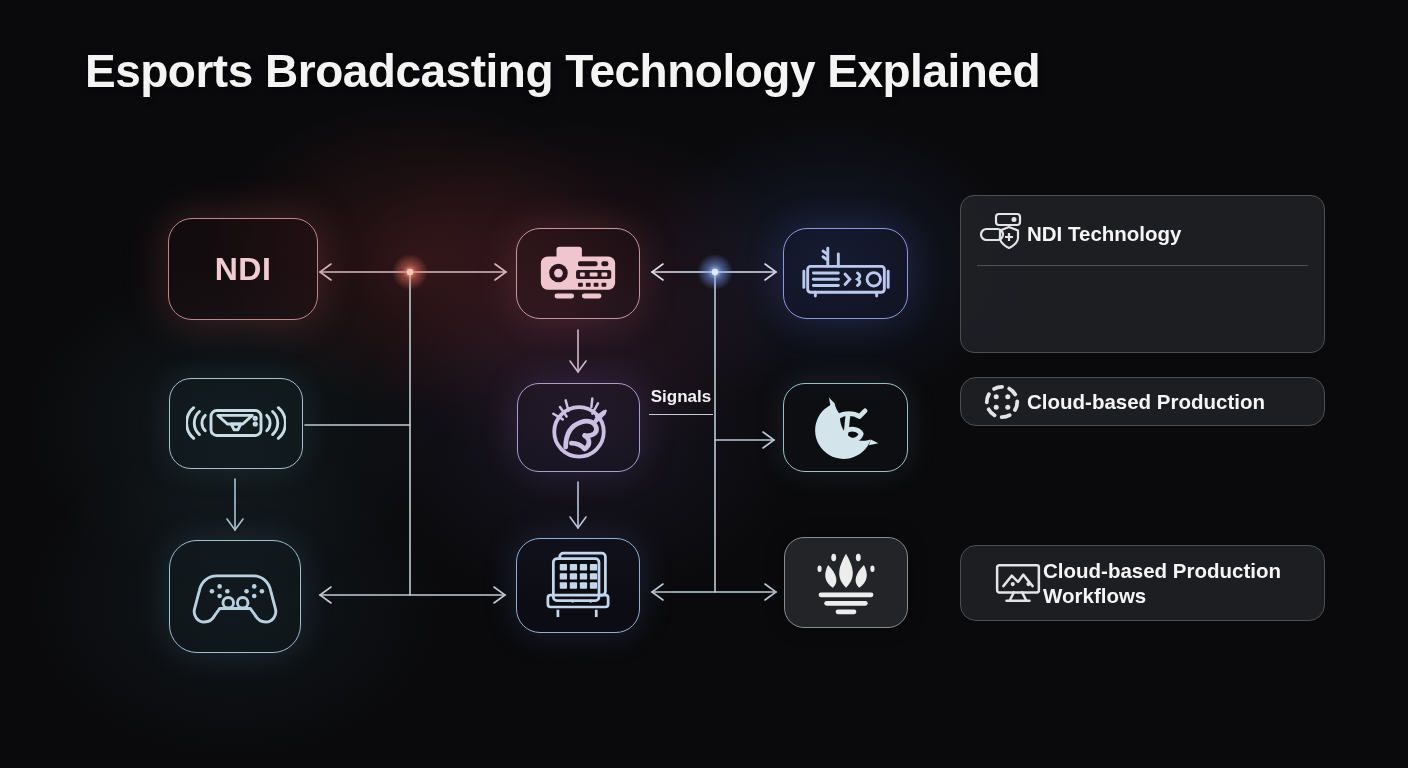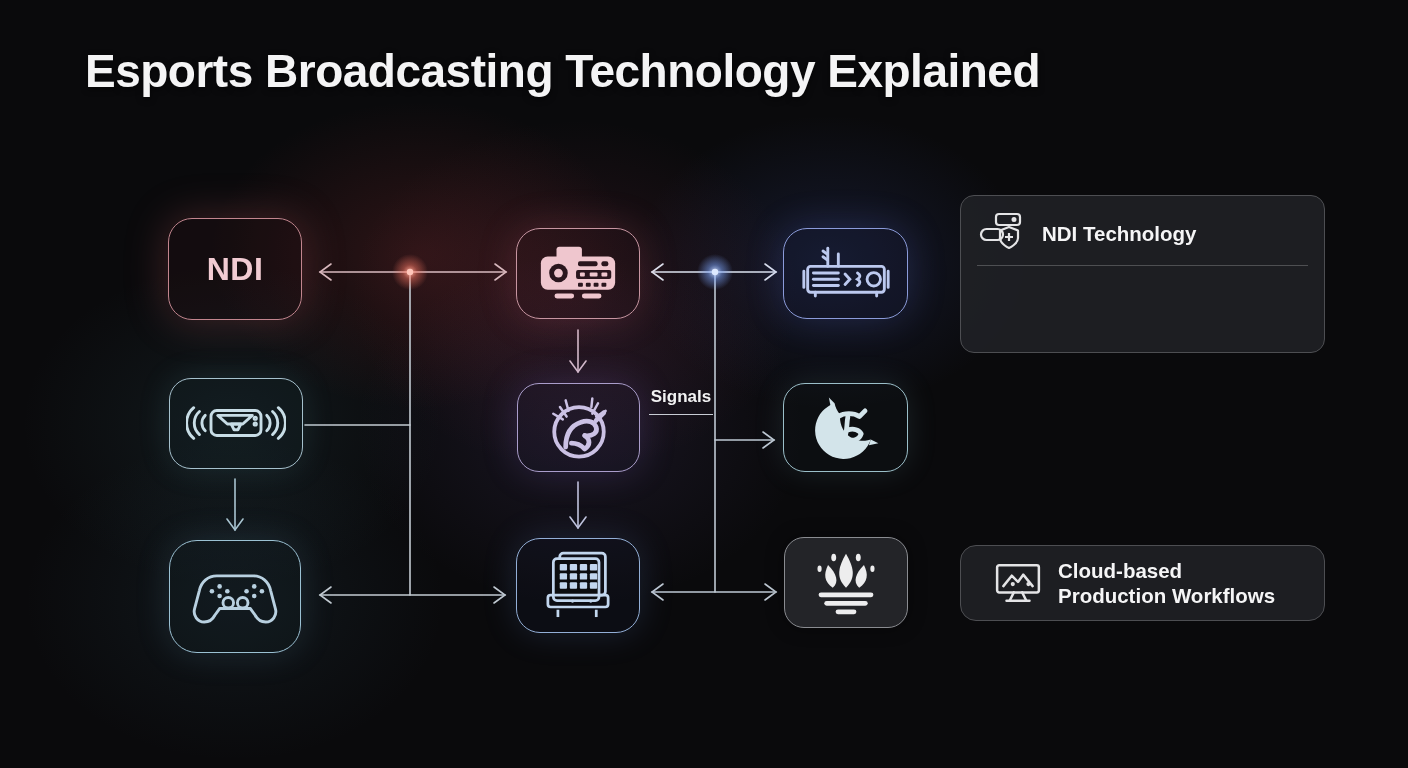--- a/index.html
+++ b/index.html
@@ -19,21 +19,21 @@
     position:absolute;left:85px;top:44px;margin:0;
     font-size:46px;font-weight:700;color:#f4f4f5;letter-spacing:-0.5px;
     text-shadow:0 2px 6px rgba(0,0,0,.6);
   }
   .connectors{position:absolute;left:0;top:0;}
   .node{
     position:absolute;display:flex;align-items:center;justify-content:center;
     border-radius:24px;border:1.6px solid #999;background:rgba(255,255,255,0.02);
     box-sizing:border-box;
   }
-  .node-ndi{left:168px;top:218px;width:134px;height:102px;border-color:#c2858e;
+  .node-ndi{left:168px;top:218px;width:150px;height:102px;border-color:#c2858e;
     background:rgba(66,26,32,.16);box-shadow:0 0 42px 2px rgba(205,95,105,.26);}
   .node-ndi .ndi-text{font-size:32px;font-weight:700;color:#f1cbd2;letter-spacing:.5px;}
   .node-camera{left:516px;top:228px;width:124px;height:91px;border-color:#c795a1;
     background:rgba(64,28,38,.14);box-shadow:0 0 38px rgba(205,100,120,.22);}
   .node-router{left:783px;top:228px;width:125px;height:91px;border-color:#8b9bda;
     background:rgba(28,36,78,.16);box-shadow:0 0 38px rgba(90,110,210,.24);}
   .node-speaker{left:169px;top:378px;width:134px;height:91px;border-color:#a6c1cd;border-radius:22px;
     background:rgba(30,52,58,.15);box-shadow:0 0 32px rgba(90,150,160,.16);}
   .node-emblem-purple{left:517px;top:383px;width:123px;height:89px;border-color:#aa9dcb;border-radius:22px;
     background:rgba(46,36,70,.16);box-shadow:0 0 36px rgba(130,100,190,.22);}
@@ -51,21 +51,21 @@
     padding-bottom:7px;border-bottom:1.5px solid #c8ccd4;text-align:center;
   }
   .legend-group{
     position:absolute;left:960px;width:365px;box-sizing:border-box;
     background:rgba(32,33,37,.92);border:1px solid #4d4e52;border-radius:14px;
     padding:10px 16px;
   }
   .legend-group-1{top:195px;height:158px;}
   .legend-group-2{top:377px;height:49px;display:flex;align-items:center;border-radius:16px;padding:0 16px;}
   .legend-group-3{top:545px;height:76px;display:flex;align-items:center;border-radius:16px;padding:0 32px;}
-  .legend-item{display:flex;align-items:center;gap:15px;}
+  .legend-item{display:flex;align-items:center;}
   .legend-group-1 .legend-item{min-height:46px;padding:4px 0;}
   .legend-icon{flex:0 0 auto;display:flex;align-items:center;justify-content:center;width:50px;}
   .legend-label{color:#f5f5f6;font-size:20.5px;font-weight:600;line-height:1.22;}
   .legend-divider{height:1px;background:rgba(255,255,255,.22);margin:5px 0 7px 0;}
 </style>
 </head>
 <body>
 
 <div class="stage">
 
@@ -320,20 +320,36 @@
             <path d="M30,15 l9,3.5 v7.5 c0,6 -9,10 -9,10 s-9,-4 -9,-10 v-7.5 z"></path>
             <path d="M30,21 v8 M26,25 h8"></path>
           </g>
         </svg>
       </span>
       <span class="legend-label">NDI Technology</span>
     </div>
     <div class="legend-divider"></div>
   </div>
 
+  <div class="legend-group legend-group-2">
+    <div class="legend-item">
+      <span class="legend-icon">
+        <svg width="42" height="42" viewBox="0 0 40 40">
+          <circle cx="20" cy="20" r="14.5" stroke="#e4e4e6" stroke-width="3.6" fill="none" stroke-dasharray="8 7" stroke-linecap="round"></circle>
+          <g fill="#e4e4e6">
+            <circle cx="14.5" cy="15" r="2.4"></circle>
+              <circle cx="25.5" cy="15" r="2.4"></circle>
+            <circle cx="14.5" cy="25" r="2.4"></circle>
+              <circle cx="25.5" cy="25" r="2.4"></circle>
+          </g>
+        </svg>
+      </span>
+      <span class="legend-label">Cloud-based Production</span>
+    </div>
+  </div>
 
   <div class="legend-group legend-group-3">
     <div class="legend-item">
       <span class="legend-icon">
         <svg width="48" height="44" viewBox="0 0 46 42">
           <g stroke="#e4e4e6" stroke-width="2.4" fill="none" stroke-linejoin="round" stroke-linecap="round">
             <rect x="3" y="4" width="40" height="26" rx="2"></rect>
             <path d="M9,24 l8,-10 l6,6 l5,-7 l9,11"></path>
             <circle cx="18" cy="22" r="0.8" fill="#e4e4e6"></circle>
             <circle cx="33" cy="22" r="0.8" fill="#e4e4e6"></circle>

